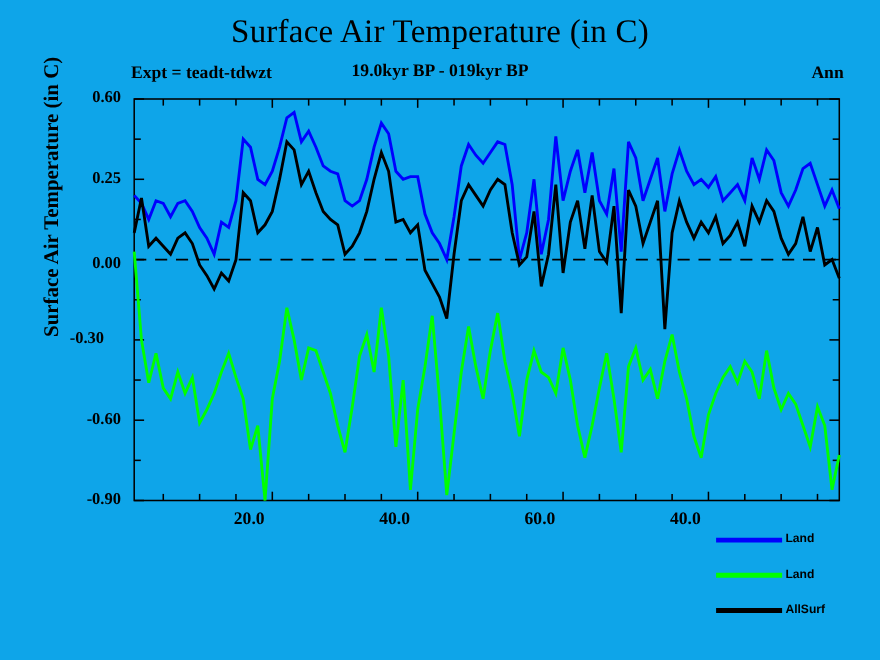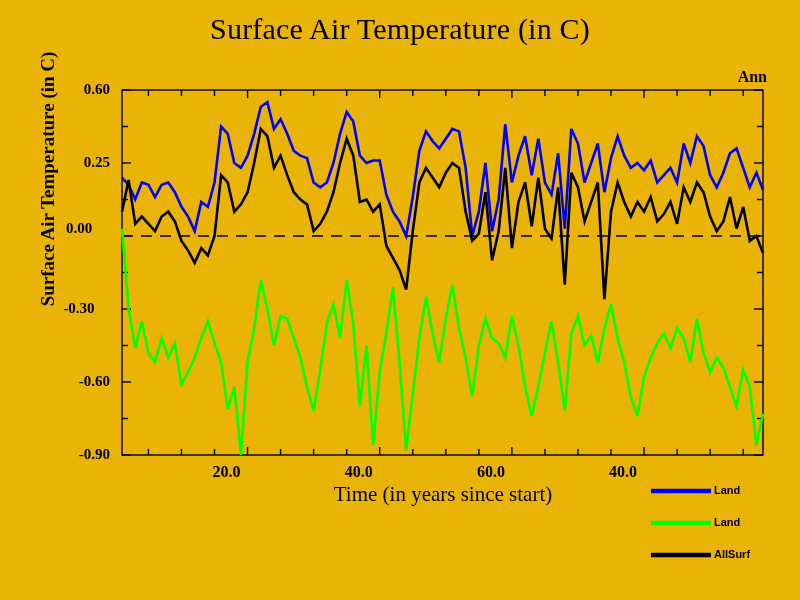--- a/index.html
+++ b/index.html
@@ -4,21 +4,21 @@
 <style>
   html, body {
     margin: 0;
     padding: 0;
     background: #ffffff;
   }
   #page {
     position: relative;
     width: 800px;
     height: 600px;
-    background: #eab308;
+    background: #0ea5e9;
     overflow: hidden;
     font-family: "Liberation Serif", "DejaVu Serif", serif;
     color: #000000;
   }
   #chart-title {
     position: absolute;
     left: 0;
     top: 12px;
     width: 800px;
     text-align: center;
@@ -44,21 +44,20 @@
     font-weight: bold;
     font-family: "Liberation Serif", "DejaVu Serif", serif;
   }
   #period-label {
     position: absolute;
     right: 33px;
     top: 58px;
     font-size: 16px;
     font-weight: bold;
     font-family: "Liberation Serif", "DejaVu Serif", serif;
-    margin-top: 10px;
   }
   #ylabel {
     position: absolute;
     left: -112px;
     top: 168px;
     width: 320px;
     text-align: center;
     font-size: 19px;
     font-weight: bold;
     font-family: "Liberation Serif", "DejaVu Serif", serif;
@@ -101,24 +100,25 @@
     font-weight: bold;
     font-family: "Liberation Sans", "DejaVu Sans", sans-serif;
   }
 </style>
 </head>
 <body>
 
 <div id="page">
 
   <div id="chart-title">Surface Air Temperature (in C)</div>
+  <div id="chart-subtitle">19.0kyr BP - 019kyr BP</div>
+  <div id="expt-label">Expt = teadt-tdwzt</div>
   <div id="period-label">Ann</div>
 
   <div id="ylabel">Surface Air Temperature (in C)</div>
-  <div id="xlabel">Time (in years since start)</div>
 
   <svg id="plot-svg" width="800" height="600">
     <g id="plot-frame">
         <rect x="122" y="90" width="641" height="365" fill="none" stroke="#000" stroke-width="1.4"></rect>
       </g>
     <g id="tick-marks">
         <line x1="148.43298969072166" y1="455" x2="148.43298969072166" y2="449" stroke="#000" stroke-width="1.4"></line>
         <line x1="148.43298969072166" y1="90" x2="148.43298969072166" y2="96" stroke="#000" stroke-width="1.4"></line>
         <line x1="181.4742268041237" y1="455" x2="181.4742268041237" y2="449" stroke="#000" stroke-width="1.4"></line>
         <line x1="181.4742268041237" y1="90" x2="181.4742268041237" y2="96" stroke="#000" stroke-width="1.4"></line>
@@ -190,21 +190,21 @@
     <g id="legend-lines">
         <line x1="651" y1="491" x2="711" y2="491" stroke="#0000ff" stroke-width="4.5"></line>
         <line x1="651" y1="523" x2="711" y2="523" stroke="#00ff00" stroke-width="4.5"></line>
         <line x1="651" y1="555" x2="711" y2="555" stroke="#000000" stroke-width="4.5"></line>
       </g>
   </svg>
 
   <div id="ytick-labels">
       <div class="ytick-label" style="left: 48px; top: 81px;">0.60</div>
       <div class="ytick-label" style="left: 48px; top: 154px;">0.25</div>
-      <div class="ytick-label" style="left: 48px; top: 220px; text-align: center;">0.00</div>
+      <div class="ytick-label" style="left: 48px; top: 232px;">0.00</div>
       <div class="ytick-label" style="left: 48px; top: 300px; text-align: center;">-0.30</div>
       <div class="ytick-label" style="left: 48px; top: 373px;">-0.60</div>
       <div class="ytick-label" style="left: 48px; top: 446px;">-0.90</div>
     </div>
   <div id="xtick-labels">
       <div class="xtick-label" style="left: 212.557px; top: 463px;">20.0</div>
       <div class="xtick-label" style="left: 344.722px; top: 463px;">40.0</div>
       <div class="xtick-label" style="left: 476.887px; top: 463px;">60.0</div>
       <div class="xtick-label" style="left: 609.052px; top: 463px;">40.0</div>
     </div>

